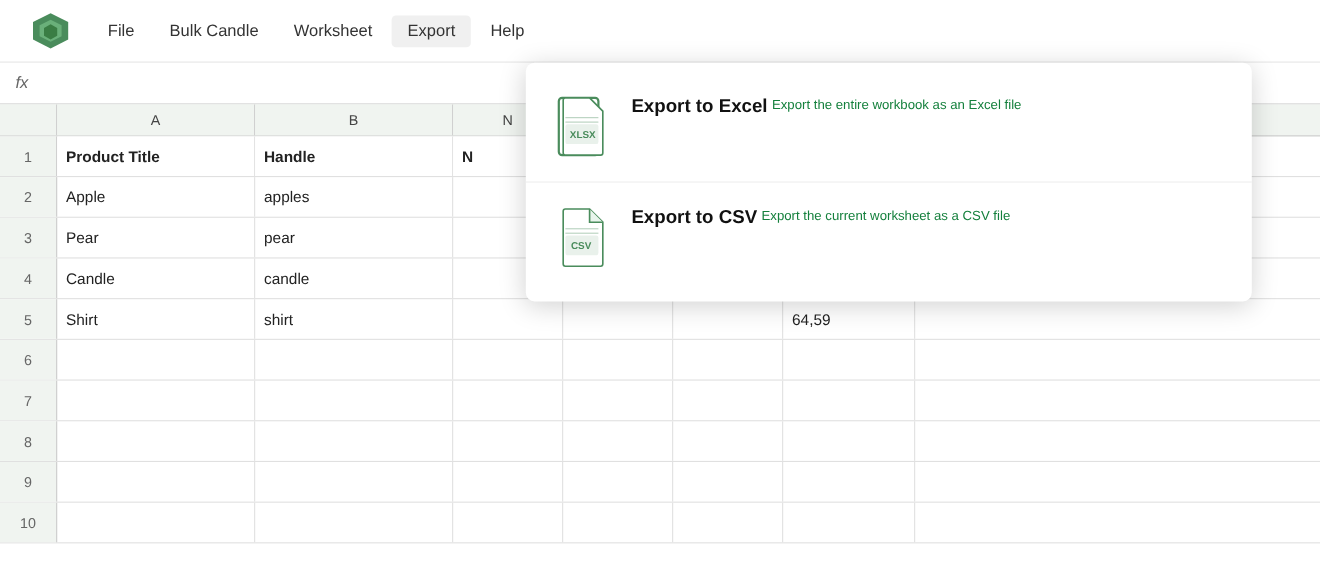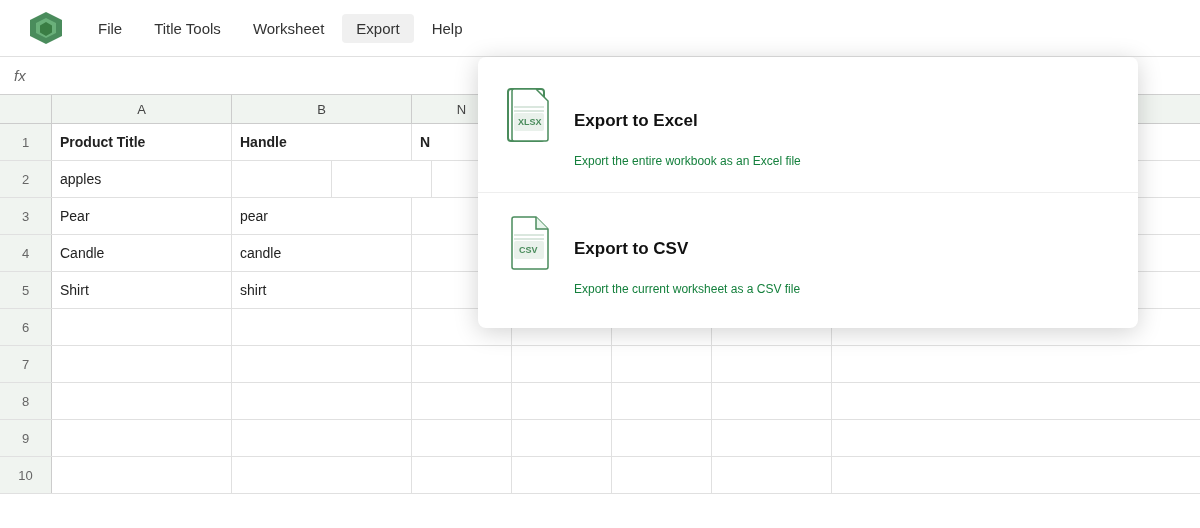--- a/index.html
+++ b/index.html
@@ -148,23 +148,22 @@
       height: 56px;
       flex-shrink: 0;
       position: relative;
     }
     .file-icon svg {
       width: 100%;
       height: 100%;
     }
     .dropdown-text {
       display: flex;
-      flex-direction: column;
-      gap: 22px;
-      margin-top: 24px;
+      flex-direction: row;
+      gap: 4px;
     }
     .dropdown-title {
       font-size: 17px;
       font-weight: 700;
       color: #111;
     }
     .dropdown-desc {
       font-size: 12px;
       color: #15803d;
       line-height: 1.4;
@@ -176,21 +175,21 @@
 <div class="menu-bar">
 
   <div class="app-logo">
     <svg viewBox="0 0 36 36" xmlns="http://www.w3.org/2000/svg">
       <polygon points="18,2 34,10 34,26 18,34 2,26 2,10" fill="#4a8c5c"></polygon>
       <polygon points="18,8 28,13 28,23 18,28 8,23 8,13" fill="#6ab07a"></polygon>
       <polygon points="18,12 24,15.5 24,22.5 18,26 12,22.5 12,15.5" fill="#3a7d44"></polygon>
     </svg>
   </div>
   <div class="menu-item">File</div>
-  <div class="menu-item">Title Tools</div>
+  <div class="menu-item">Bulk Candle</div>
   <div class="menu-item">Worksheet</div>
   <div class="menu-item" style="background:#f0f0f0;">Export</div>
   <div class="menu-item">Help</div>
 </div>
 
 <div class="formula-bar">
   <span class="fx-label">fx</span>
 </div>
 
 <div class="spreadsheet">
@@ -211,20 +210,21 @@
     <div class="grid-cell col-b header-row">Handle</div>
     <div class="grid-cell col-c header-row">N</div>
     <div class="grid-cell col-d header-row"></div>
     <div class="grid-cell col-e header-row"></div>
     <div class="grid-cell col-f header-row">les 20</div>
   </div>
 
   <div id="grid-rows-container">
       <div class="grid-row">
         <div class="row-num">2</div>
+        <div class="grid-cell col-a">Apple</div>
         <div class="grid-cell col-b">apples</div>
         <div class="grid-cell col-c"></div>
         <div class="grid-cell col-d"></div>
         <div class="grid-cell col-e"></div>
         <div class="grid-cell col-f">77,12</div>
       </div>
       <div class="grid-row">
         <div class="row-num">3</div>
         <div class="grid-cell col-a">Pear</div>
         <div class="grid-cell col-b">pear</div>

